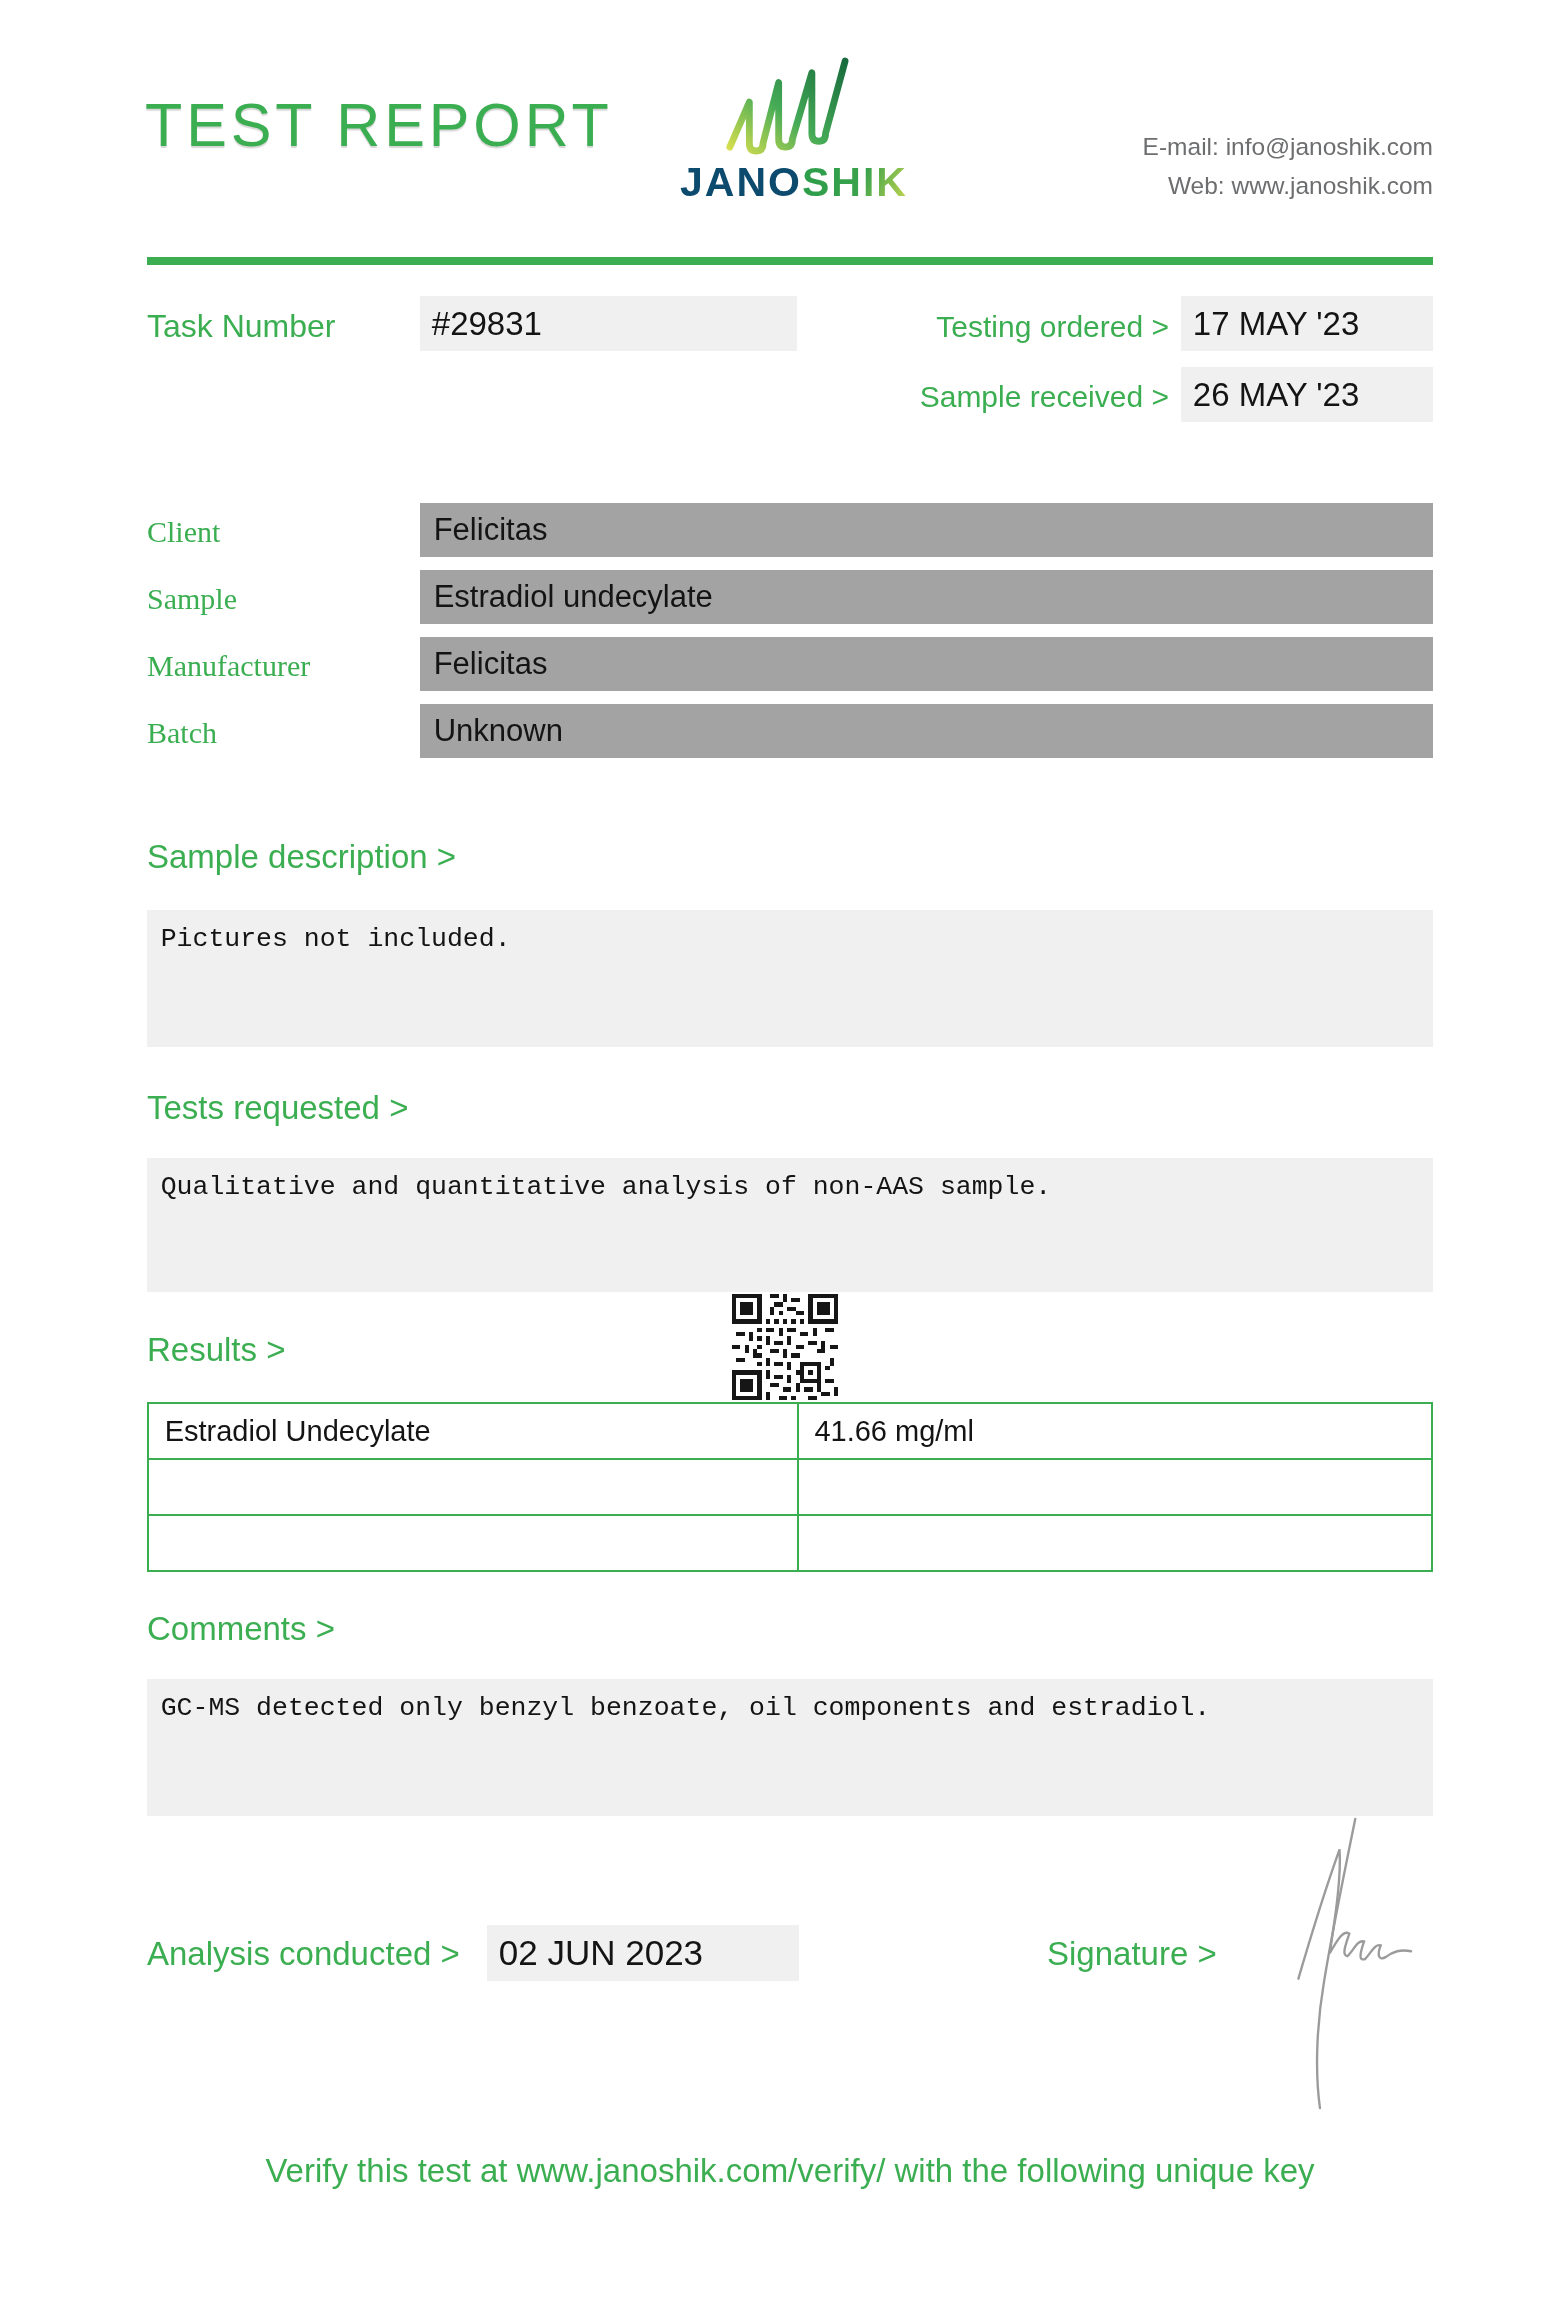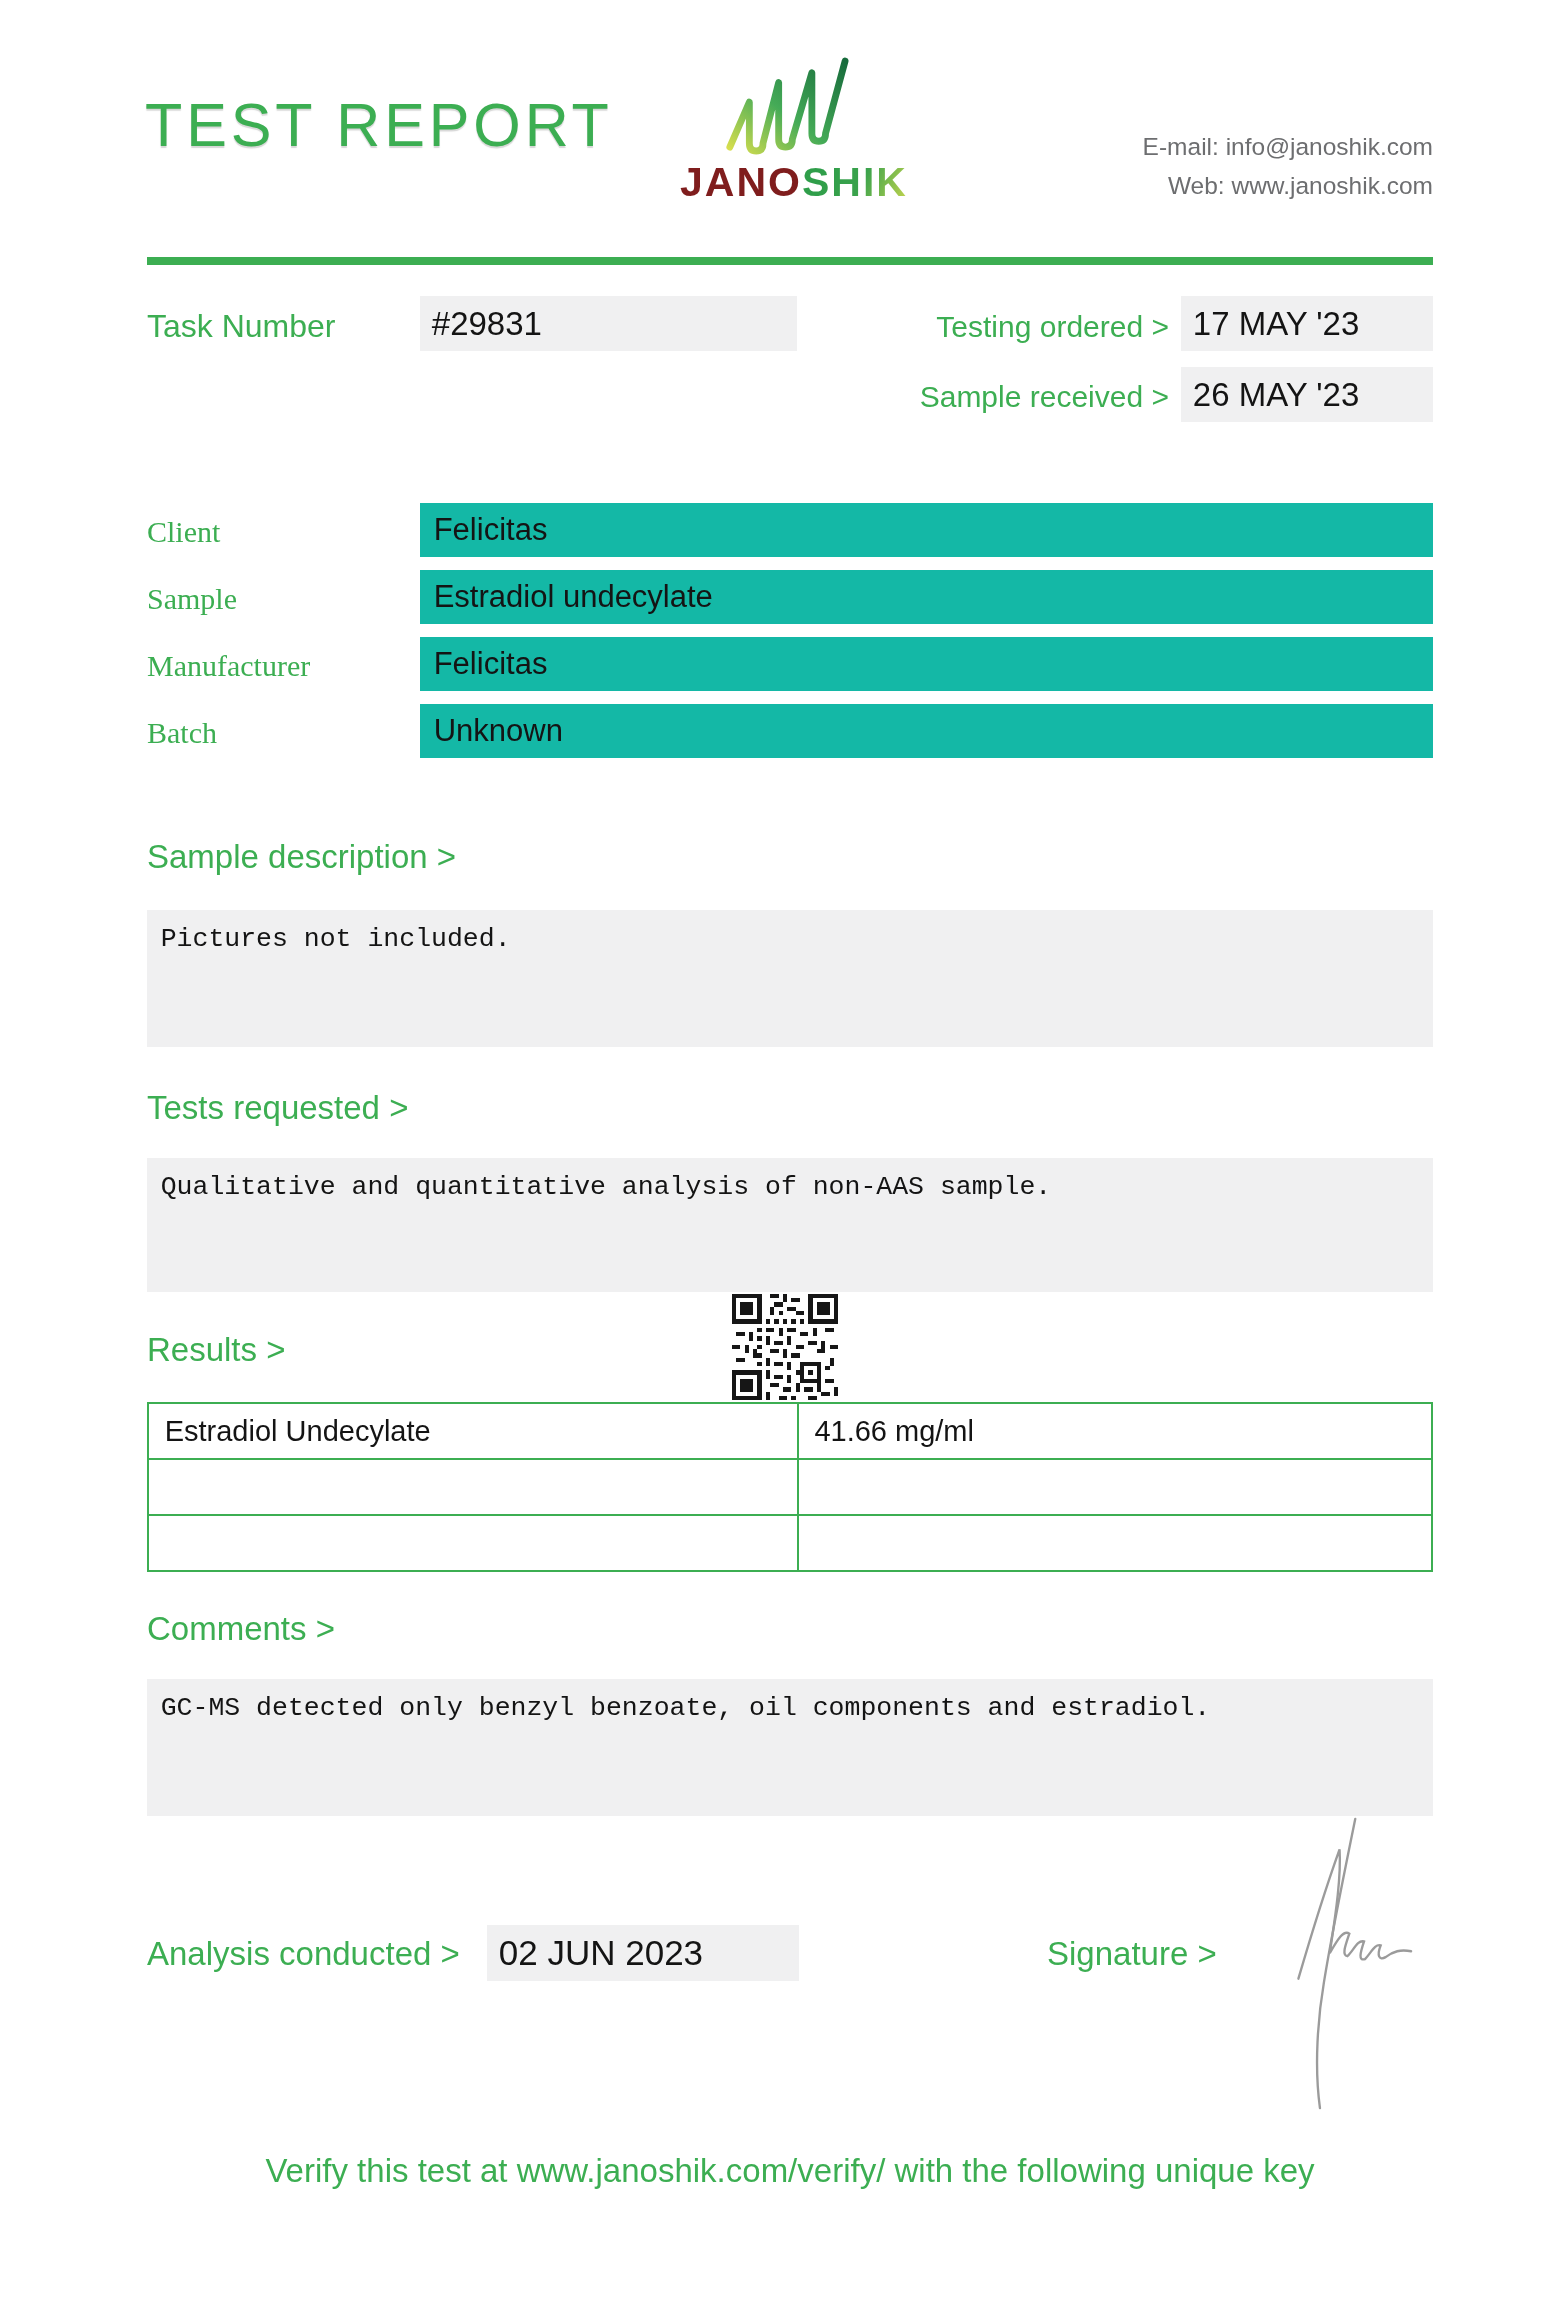--- a/index.html
+++ b/index.html
@@ -7,40 +7,40 @@
   .page{position:relative;width:1568px;height:2313px;background:#ffffff;overflow:hidden;}
 
   .abs{position:absolute;}
 
   
   .title{left:145px;top:90px;font-size:61px;letter-spacing:3.9px;color:#3cae52;
          text-shadow:0 2px 1px rgba(110,110,110,.28);white-space:nowrap;}
   .logo-icon{left:722px;top:57px;}
   .logo-text{left:647px;top:159px;width:294px;text-align:center;font-size:41px;
              font-weight:bold;letter-spacing:2px;white-space:nowrap;}
-  .logo-jano{color:#7f1d1d;}
+  .logo-jano{color:#0c4a6e;}
   .logo-shik{background:linear-gradient(115deg,#2f9e4a 20%,#3aa24c 55%,#c9d74e 100%);
              -webkit-background-clip:text;background-clip:text;color:transparent;}
   .contact{left:980px;top:127px;width:453px;text-align:right;font-size:24.5px;
            line-height:39px;color:#6d6e70;}
   .rule{left:147px;top:257px;width:1286px;height:7.8px;background:#3cae52;}
 
   
   .green-label{color:#3cae52;white-space:nowrap;}
   .task-label{left:147px;top:308px;font-size:32px;}
   .task-box{left:420px;top:296px;width:377px;height:55px;background:#f0f0f1;}
   .ordered-label{left:863px;top:310px;width:306px;text-align:right;font-size:30px;}
   .ordered-box{left:1181px;top:296px;width:252px;height:55px;background:#f0f0f1;}
   .received-label{left:863px;top:380px;width:306px;text-align:right;font-size:30px;}
   .received-box{left:1181px;top:367px;width:252px;height:55px;background:#f0f0f1;}
   .box-value{display:block;font-size:33px;line-height:55px;padding-left:11.8px;color:#141414;white-space:nowrap;}
 
   
   .detail-label{left:147px;font-size:30px;font-family:Liberation Serif, serif;}
-  .detail-box{left:420px;width:1013px;height:54px;background:#14b8a6;}
+  .detail-box{left:420px;width:1013px;height:54px;background:#a3a3a3;}
   .detail-box span{display:block;font-size:31px;line-height:54px;padding-left:13.7px;white-space:nowrap;}
 
   
   .sec-heading{left:147px;font-size:33px;color:#3cae52;white-space:nowrap;}
   .sec-box{left:147px;width:1286px;background:#f0f0f1;font-family:Liberation Mono, monospace;}
   .sec-box p{margin:0;padding:13.7px 0 0 13.7px;font-size:26.5px;color:#141414;}
 
   
   .results-table{left:147px;top:1402px;width:1286px;border-collapse:collapse;
                  background:#ffffff;}

